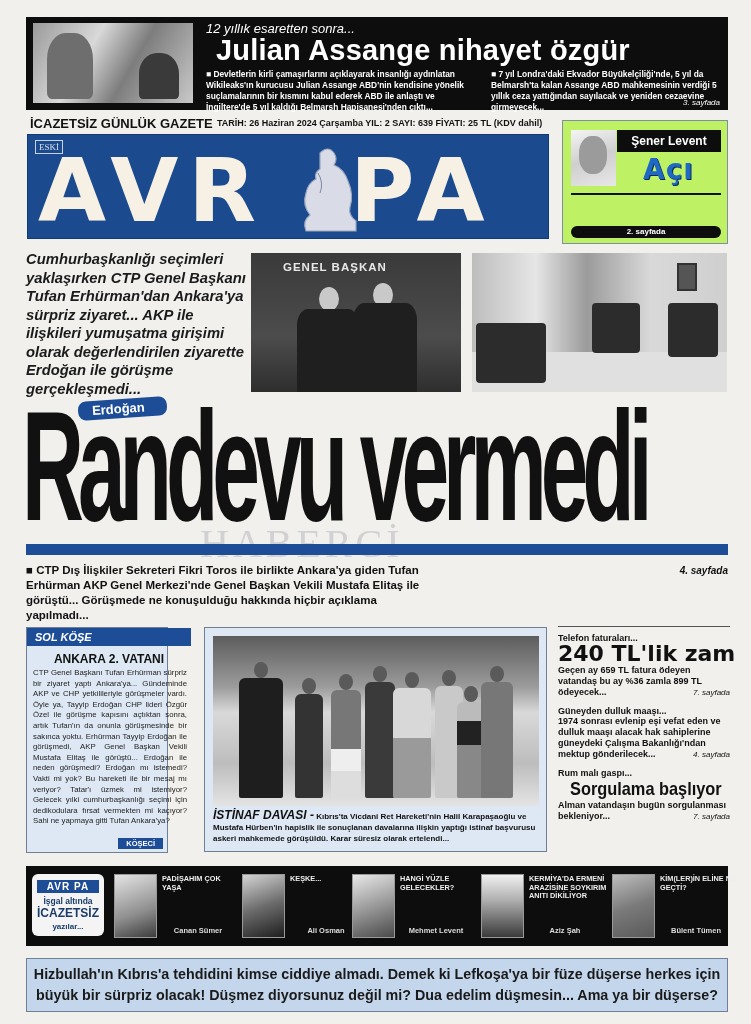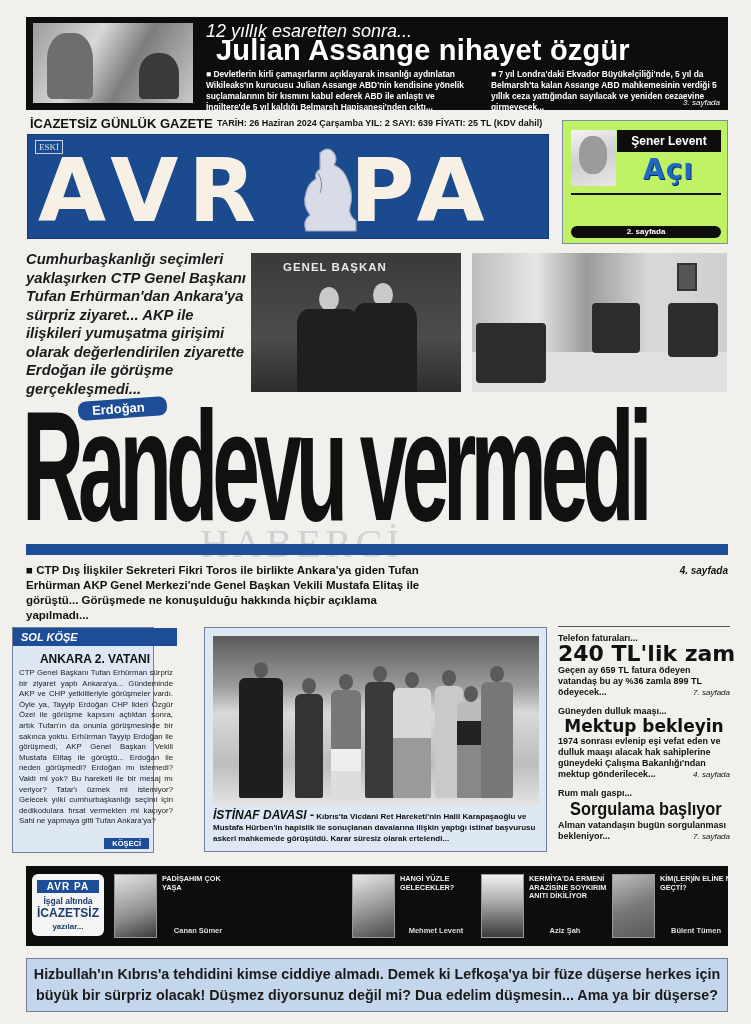--- a/index.html
+++ b/index.html
@@ -6,21 +6,21 @@
   html, body { width: 751px; height: 1024px; background: #f1f0ec; overflow: hidden; }
   body { font-family: "Liberation Sans", "DejaVu Sans", sans-serif; color: #111; position: relative; }
 
   .abs { position: absolute; }
 
   
   #top-banner { left: 26px; top: 17px; width: 702px; height: 93px; background: #0d0d0d; }
   #top-photo { left: 7px; top: 6px; width: 160px; height: 80px; background: linear-gradient(120deg,#9a9a9a 0%,#d9d9d9 35%,#7d7d7d 60%,#c9c9c9 100%); }
   #top-photo .p1 { position:absolute; left:14px; top:10px; width:46px; height:66px; border-radius:40% 40% 10% 10%; background:#6e6e6e; }
   #top-photo .p2 { position:absolute; left:106px; top:30px; width:40px; height:46px; border-radius:45% 45% 10% 10%; background:#3a3a3a; }
-  #top-kicker { left: 180px; top: 4px; color: #fff; font-style: italic; font-size: 18px; }
+  #top-kicker { left: 180px; top: 4px; color: #fff; font-style: italic; font-size: 13px; }
   #top-title { left: 190px; top: 17px; color: #fff; font-weight: bold; font-size: 29px; letter-spacing: 0.2px; white-space: nowrap; }
   .top-col { top: 52px; color: #fff; font-size: 8.4px; font-weight: bold; line-height: 11px; }
   #top-col1 { left: 180px; width: 270px; }
   #top-col2 { left: 465px; width: 230px; }
   #top-pageref { right: 8px; top: 81px; color: #fff; font-size: 8px; font-style: italic; }
 
   
   #tagline { left: 30px; top: 116px; font-weight: bold; font-size: 13px; white-space: nowrap; }
   #issue-line { left: 217px; top: 118px; font-weight: bold; font-size: 9px; white-space: nowrap; }
   #masthead { left: 27px; top: 134px; width: 522px; height: 105px; background: #1b4b8e; border: 1px solid #0f3a72; }
@@ -53,21 +53,21 @@
   #headline { left: 22px; top: 388px; width: 710px; font-family: "Liberation Sans Narrow", "Liberation Sans", sans-serif; font-weight: bold; font-size: 156px; line-height: 1; letter-spacing: -11px; color: #111; transform: scaleX(0.55); transform-origin: left top; white-space: nowrap; }
   #blue-rule { left: 26px; top: 544px; width: 702px; height: 11px; background: #1c4d96; }
   #watermark { left: 200px; top: 520px; font-family: "Liberation Serif", serif; font-size: 40px; color: rgba(150,150,165,0.35); letter-spacing: 4px; white-space: nowrap; }
 
   .story { top: 563px; font-size: 11.5px; line-height: 15px; }
   #story-left { left: 26px; width: 395px; font-weight: bold; }
   #story-right { left: 428px; width: 300px; }
   .pageref-it { font-style: italic; font-weight: bold; font-size: 10px; float: right; }
 
   
-  #solkose { left: 12px; top: 627px; width: 142px; height: 226px; background: #dde8f4; border: 1px solid #6f7f95; }
+  #solkose { left: 26px; top: 627px; width: 142px; height: 226px; background: #dde8f4; border: 1px solid #6f7f95; }
   #solkose-header { left: 0; top: 0; width: 164px; height: 18px; background: #1c4d96; color: #fff; font-weight: bold; font-size: 11px; padding-left: 8px; line-height: 18px; font-style: italic; }
   #solkose-title { left: 0; top: 24px; width: 164px; text-align: center; font-weight: bold; font-size: 12px; }
   #solkose-body { left: 6px; top: 40px; width: 154px; font-size: 7.8px; line-height: 10.6px; text-align: justify; color: #222; }
   #solkose-footer { right: 4px; bottom: 3px; background: #1c4d96; color: #fff; font-size: 7.5px; font-weight: bold; padding: 1px 8px; }
 
   
   #istinaf { left: 204px; top: 627px; width: 343px; height: 225px; background: #dde8f4; border: 1px solid #6f7f95; }
   #istinaf-photo { left: 8px; top: 8px; width: 326px; height: 170px; background: linear-gradient(180deg,#5c5c5c 0%,#9c9c9c 30%,#d9d9d9 45%,#bdbdbd 75%,#e4e4e4 100%); overflow: hidden; }
   .person { position:absolute; bottom: 8px; }
   .person .h { width:14px; height:16px; border-radius:50%; margin:0 auto; background:#5a5a5a; }
@@ -216,21 +216,20 @@
 
 <div id="briefs-rule" class="abs"></div>
 <div id="briefs" class="abs">
   <div>
     <div class="brief-kicker">Telefon faturaları...</div>
     <div id="b1-title" class="brief-title">240 TL'lik zam</div>
     <div class="brief-body"><span>Geçen ay 659 TL fatura ödeyen vatandaş bu ay %36 zamla 899 TL ödeyecek...</span> <span class="brief-ref">7. sayfada</span></div>
   </div>
   <div style="margin-top:8px;">
     <div class="brief-kicker">Güneyden dulluk maaşı...</div>
-    <div id="b2-title" class="brief-title">Mektup bekleyin</div>
     <div class="brief-body"><span>1974 sonrası evlenip  eşi vefat eden ve dulluk maaşı alacak hak sahiplerine güneydeki Çalışma Bakanlığı'ndan mektup gönderilecek...</span> <span class="brief-ref">4. sayfada</span></div>
   </div>
   <div style="margin-top:8px;">
     <div class="brief-kicker">Rum malı gaspı...</div>
     <div id="b3-title" class="brief-title">Sorgulama başlıyor</div>
     <div class="brief-body"><span>Alman vatandaşın bugün sorgulanması bekleniyor...</span> <span class="brief-ref">7. sayfada</span></div>
   </div>
 </div>
 
 <div id="writers-bar" class="abs">
@@ -238,20 +237,25 @@
     <div id="mini-logo" class="abs">AVR PA</div>
     <div id="writers-tag1" class="abs">İşgal altında</div>
     <div id="writers-tag2" class="abs">İCAZETSİZ</div>
     <div id="writers-tag3" class="abs">yazılar...</div>
   </div>
   <div class="abs writer" style="left:88px;">
     <div class="writer-photo"></div>
     <div class="writer-title">PADİŞAHIM ÇOK YAŞA</div>
     <div class="writer-name">Canan Sümer</div>
   </div>
+  <div class="abs writer" style="left:216px;">
+    <div class="writer-photo" style="background:linear-gradient(160deg,#d4d4d4 0%,#6d6d6d 50%,#1e1e1e 100%);"></div>
+    <div class="writer-title">KEŞKE...</div>
+    <div class="writer-name">Ali Osman</div>
+  </div>
   <div class="abs writer" style="left:455px;">
     <div class="writer-photo" style="background:linear-gradient(180deg,#f0f0f0 0%,#b0b0b0 40%,#3a3a3a 100%);"></div>
     <div class="writer-title">KERMİYA'DA ERMENİ ARAZİSİNE SOYKIRIM ANITI DİKİLİYOR</div>
     <div class="writer-name">Aziz Şah</div>
   </div>
   <div class="abs writer" style="left:326px;">
     <div class="writer-photo" style="background:linear-gradient(160deg,#e8e8e8 0%,#9a9a9a 50%,#4a4a4a 100%);"></div>
     <div class="writer-title">HANGİ YÜZLE GELECEKLER?</div>
     <div class="writer-name">Mehmet Levent</div>
   </div>

